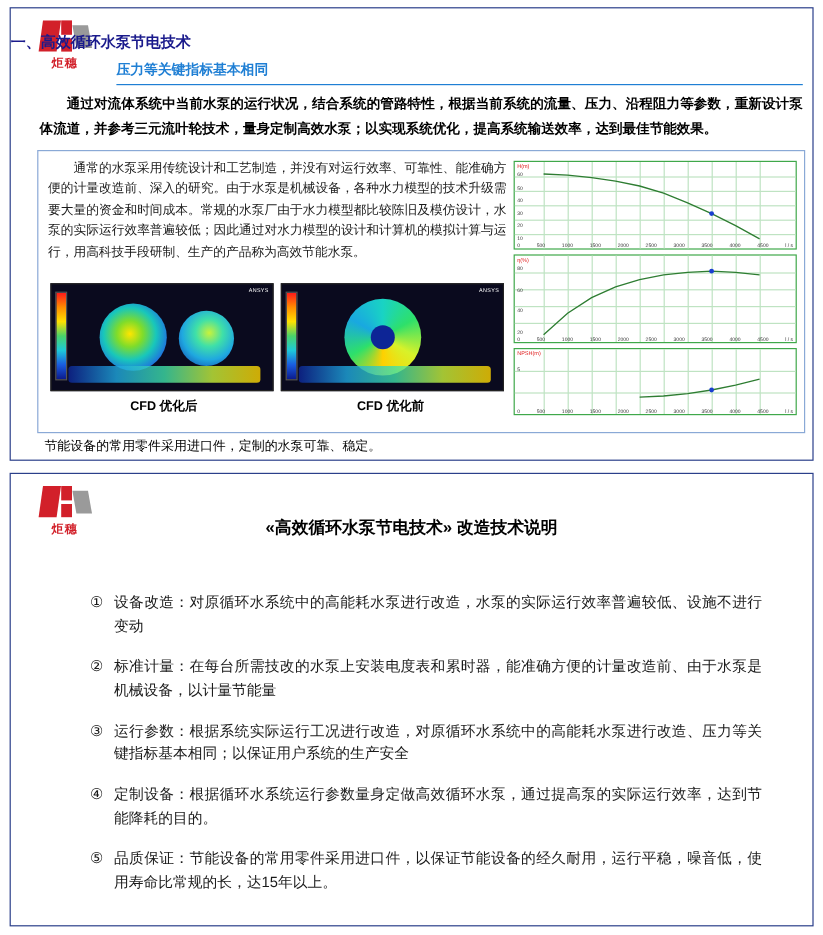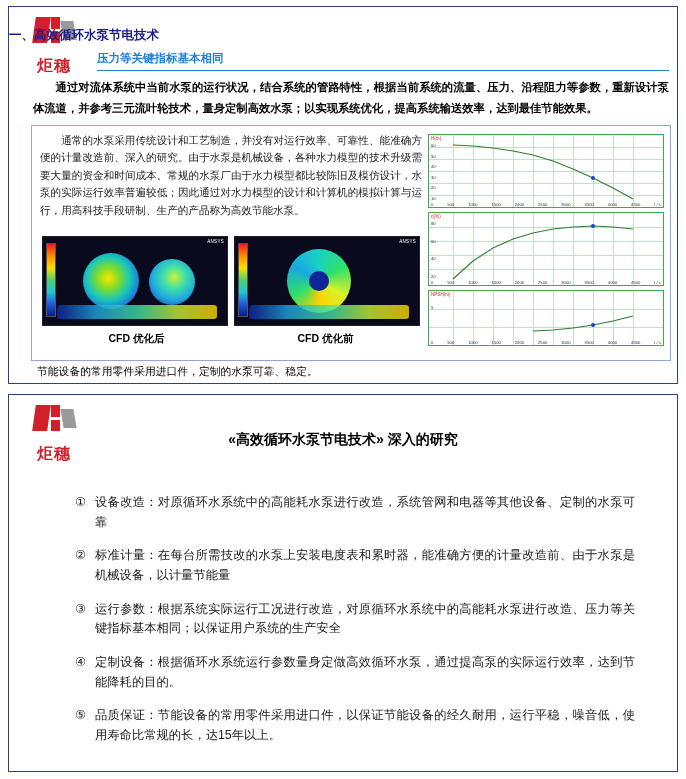--- a/index.html
+++ b/index.html
@@ -68,25 +68,25 @@
     background: #d2202a;
   }
   .logo-mark .gray-b {
     position: absolute;
     left: 34px; top: 4px;
     width: 13px; height: 19px;
     background: #9a9a9a;
     transform: skewX(10deg);
   }
   .logo-text {
-    font-size: 16px;
+    font-size: 10px;
     color: #d2202a;
     font-weight: bold;
     letter-spacing: 1px;
-    margin-top: 12px;
+    margin-top: 2px;
   }
 
   .top-title {
     position: absolute;
     left: 0; right: 0;
     top: 20px;
     text-align: left;
     font-size: 12.5px;
     font-weight: bold;
     color: #1a1a8c;
@@ -523,26 +523,26 @@
     <div class="logo-box">
       <div class="logo-mark">
         <div class="red-l"></div>
         <div class="red-r"></div>
         <div class="red-r2"></div>
         <div class="gray-b"></div>
       </div>
       <div class="logo-text">炬穗</div>
     </div>
 
-    <div class="b-title">«高效循环水泵节电技术» 深入的研究</div>
+    <div class="b-title">«高效循环水泵节电技术» 改造技术说明</div>
 
     <div class="b-list">
       <div class="b-item">
         <div class="b-num">①</div>
-        <div class="b-text">设备改造：对原循环水系统中的高能耗水泵进行改造，系统管网和电器等其他设备、定制的水泵可靠</div>
+        <div class="b-text">设备改造：对原循环水系统中的高能耗水泵进行改造，水泵的实际运行效率普遍较低、设施不进行变动</div>
       </div>
       <div class="b-item">
         <div class="b-num">②</div>
         <div class="b-text">标准计量：在每台所需技改的水泵上安装电度表和累时器，能准确方便的计量改造前、由于水泵是机械设备，以计量节能量</div>
       </div>
       <div class="b-item">
         <div class="b-num">③</div>
         <div class="b-text">运行参数：根据系统实际运行工况进行改造，对原循环水系统中的高能耗水泵进行改造、压力等关键指标基本相同；以保证用户系统的生产安全</div>
       </div>
       <div class="b-item">

